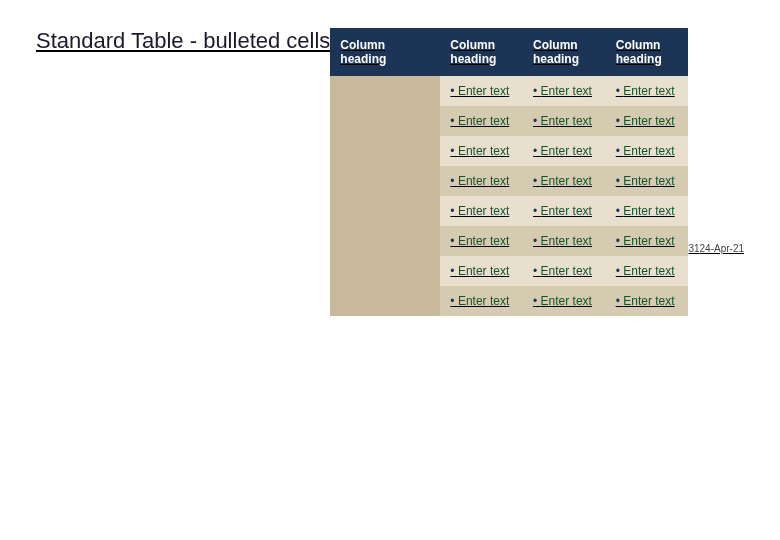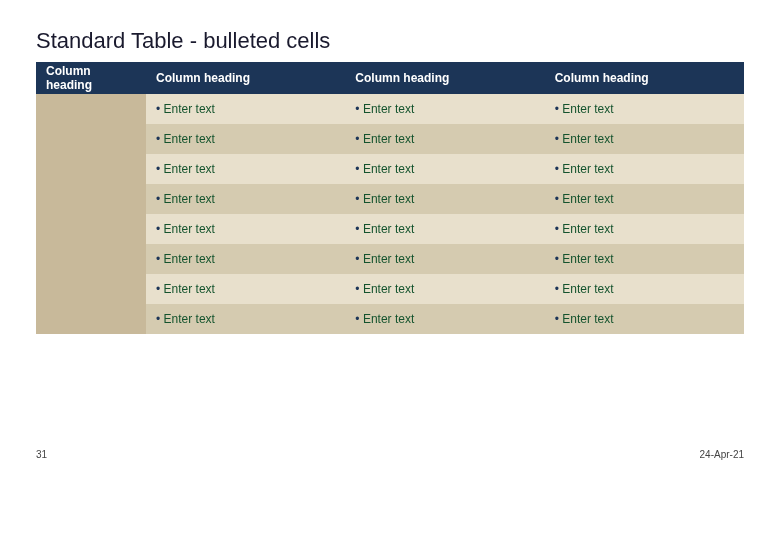--- a/index.html
+++ b/index.html
@@ -10,21 +10,22 @@
       height: 540px;
       overflow: hidden;
       position: relative;
     }
 
     .page {
       width: 780px;
       height: 480px;
       padding: 28px 36px 20px 36px;
       display: flex;
-      flex-direction: column;
+      flex-direction: row;
+      text-decoration: underline;
     }
 
     .page-title {
       font-size: 22px;
       color: #1a1a2e;
       font-weight: normal;
       margin-bottom: 8px;
     }
 
     .subtitle {
@@ -41,21 +42,21 @@
       width: 100%;
       border-collapse: collapse;
       table-layout: fixed;
     }
 
     thead tr th {
       background-color: #1c3557;
       color: #ffffff;
       font-size: 12px;
       font-weight: bold;
-      padding: 2px 10px;
+      padding: 10px 10px;
       text-align: left;
       vertical-align: middle;
     }
 
     thead tr th:first-child {
       width: 110px;
     }
 
     tbody tr:nth-child(odd) {
       background-color: #e8e0cc;

